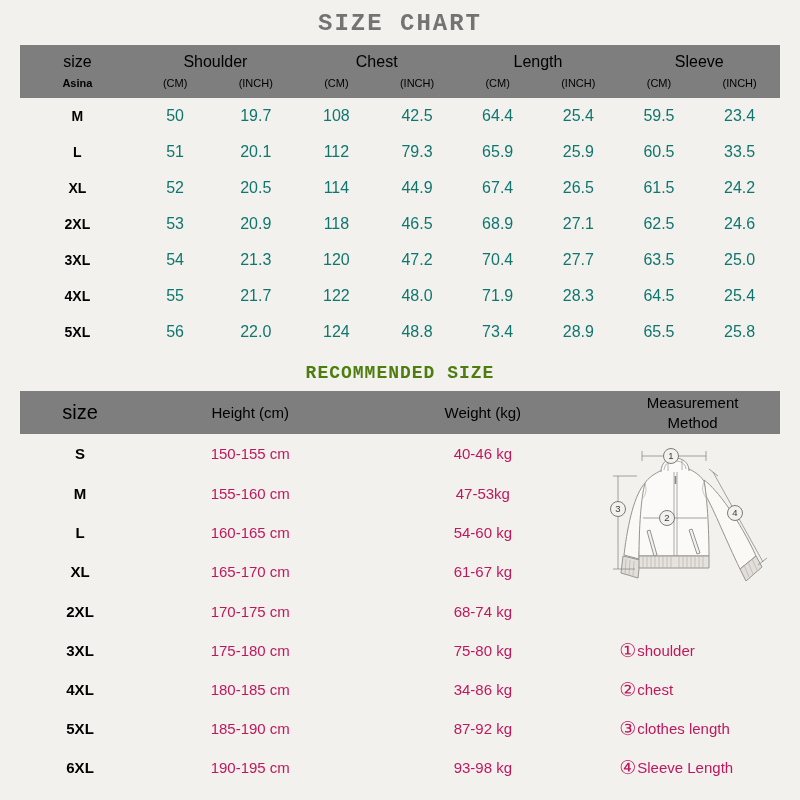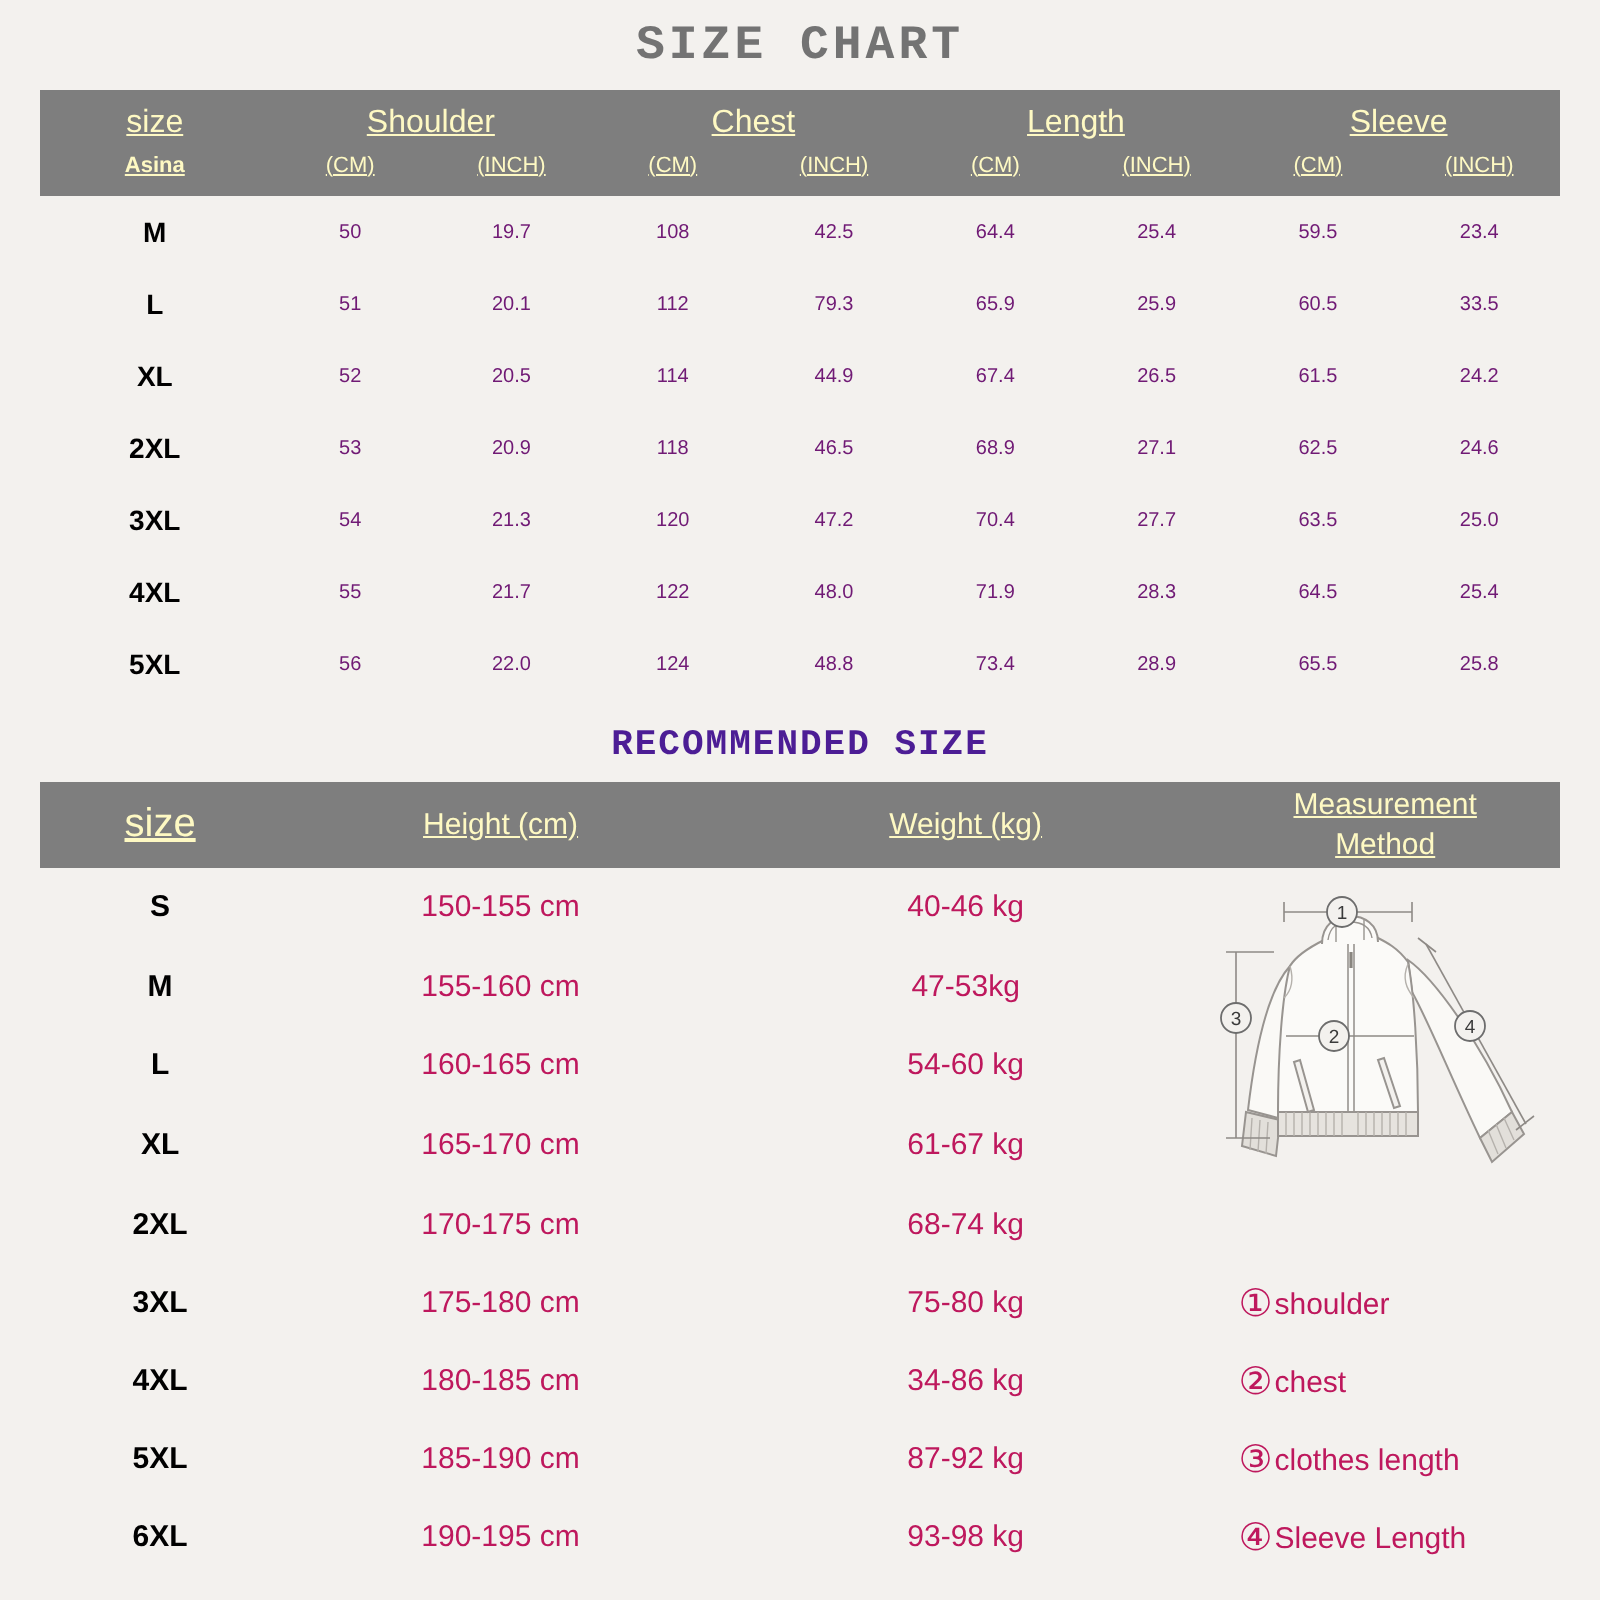--- a/index.html
+++ b/index.html
@@ -21,38 +21,38 @@
     color: #737373;
     margin: 0;
     padding: 10px 0 8px 0;
   }
   .rec-title {
     font-family: "Liberation Mono", "DejaVu Sans Mono", monospace;
     font-weight: 600;
     font-size: 18px;
     letter-spacing: 1px;
     text-align: center;
-    color: #4c1d95;
+    color: #4d7c0f;
     margin: 0;
     padding: 13px 0 8px 0;
   }
 
   table { border-collapse: collapse; width: 100%; table-layout: fixed; }
   th, td { text-align: center; padding: 0; }
 
-  thead th { background: #7e7e7e; color: #fef9c3; font-weight: 400; text-decoration: underline; }
+  thead th { background: #7e7e7e; color: #000000; font-weight: 400; }
 
   
   #size-table thead tr.group-row th { font-size: 16px; height: 28px; padding-top: 5px; }
   #size-table thead tr.sub-row th { font-size: 11px; height: 25px; padding-bottom: 6px; }
   #size-table .size-head { font-size: 17px; }
   #size-table .asina-head { font-weight: 700; font-size: 13px; margin-left: 40px; }
   #size-table tbody tr { height: 36px; }
   #size-table tbody th { font-weight: 700; font-size: 14px; color: #000; }
-  #size-table tbody td { font-size: 10px; color: #701a75; }
+  #size-table tbody td { font-size: 16px; color: #0f766e; }
 
   
   #rec-table thead th { height: 43px; font-size: 15px; }
   #rec-table .rec-size-head { font-size: 20px; }
   #rec-table .meas-head span { display: block; line-height: 1.3; }
   #rec-table tbody tr { height: 39px; }
   #rec-table tbody th { font-weight: 700; font-size: 15px; color: #000; }
   #rec-table tbody td { font-size: 15px; color: #be185d; }
 
   .diagram-cell { vertical-align: top; padding-top: 2px; }

